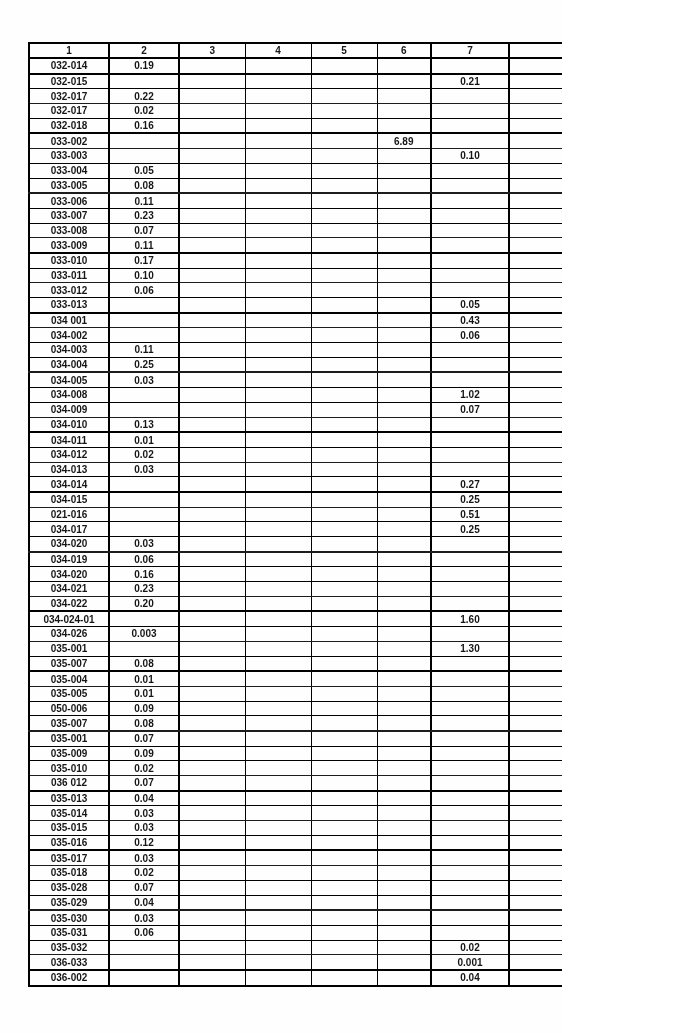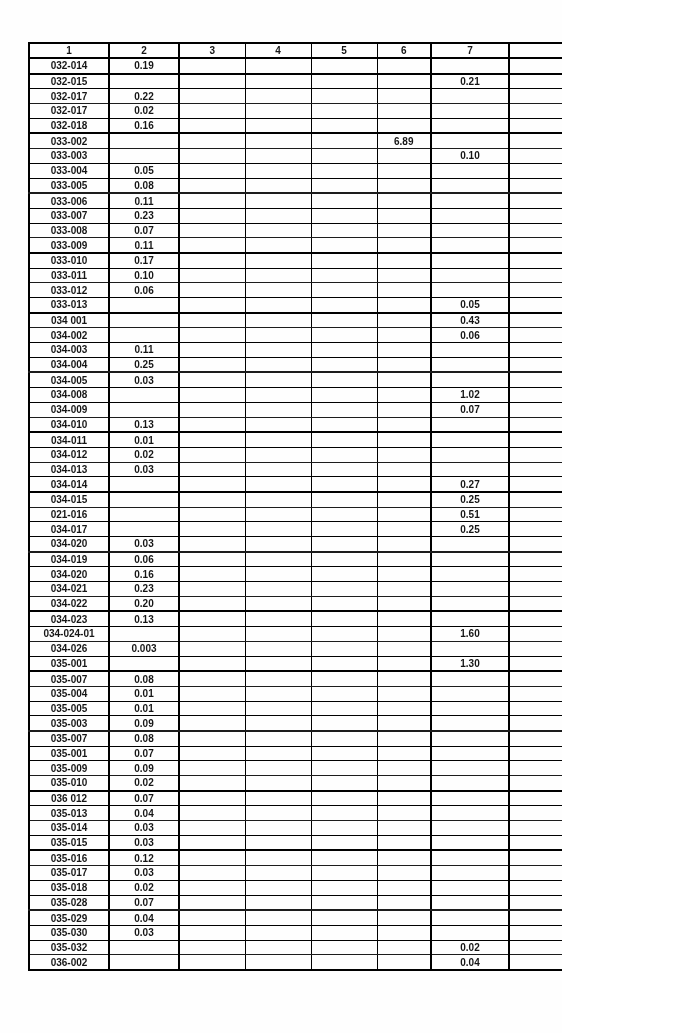--- a/index.html
+++ b/index.html
@@ -475,30 +475,20 @@
           <td>034-022</td>
           <td>0.20</td>
           <td></td>
           <td></td>
           <td></td>
           <td></td>
           <td></td>
           <td></td>
         </tr>
         <tr>
-          <td>034-023</td>
-          <td>0.13</td>
-          <td></td>
-          <td></td>
-          <td></td>
-          <td></td>
-          <td></td>
-          <td></td>
-        </tr>
-        <tr>
           <td>034-024-01</td>
           <td></td>
           <td></td>
           <td></td>
           <td></td>
           <td></td>
           <td>1.60</td>
           <td></td>
         </tr>
         <tr>
@@ -545,21 +535,21 @@
           <td>035-005</td>
           <td>0.01</td>
           <td></td>
           <td></td>
           <td></td>
           <td></td>
           <td></td>
           <td></td>
         </tr>
         <tr>
-          <td>035-003</td>
+          <td>050-006</td>
           <td>0.09</td>
           <td></td>
           <td></td>
           <td></td>
           <td></td>
           <td></td>
           <td></td>
         </tr>
         <tr>
           <td>035-007</td>
@@ -695,27 +685,47 @@
           <td>035-030</td>
           <td>0.03</td>
           <td></td>
           <td></td>
           <td></td>
           <td></td>
           <td></td>
           <td></td>
         </tr>
         <tr>
+          <td>035-031</td>
+          <td>0.06</td>
+          <td></td>
+          <td></td>
+          <td></td>
+          <td></td>
+          <td></td>
+          <td></td>
+        </tr>
+        <tr>
           <td>035-032</td>
           <td></td>
           <td></td>
           <td></td>
           <td></td>
           <td></td>
           <td>0.02</td>
+          <td></td>
+        </tr>
+        <tr>
+          <td>036-033</td>
+          <td></td>
+          <td></td>
+          <td></td>
+          <td></td>
+          <td></td>
+          <td>0.001</td>
           <td></td>
         </tr>
         <tr>
           <td>036-002</td>
           <td></td>
           <td></td>
           <td></td>
           <td></td>
           <td></td>
           <td>0.04</td>

